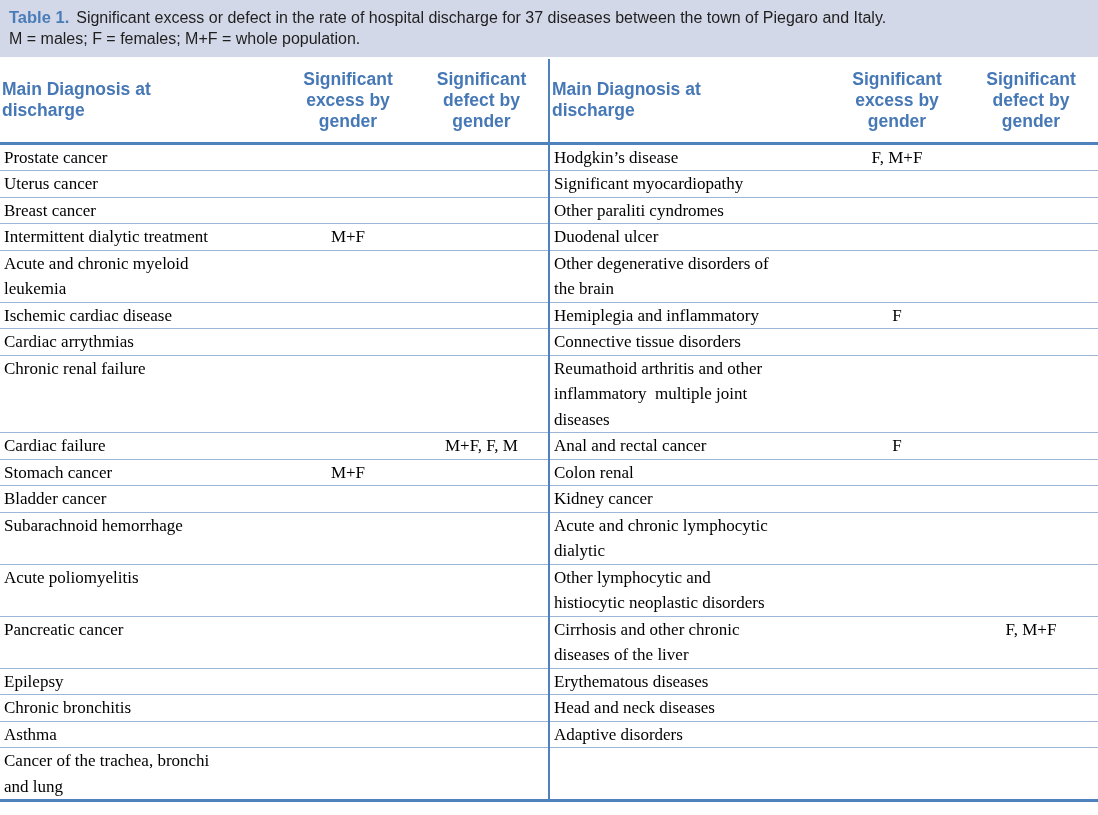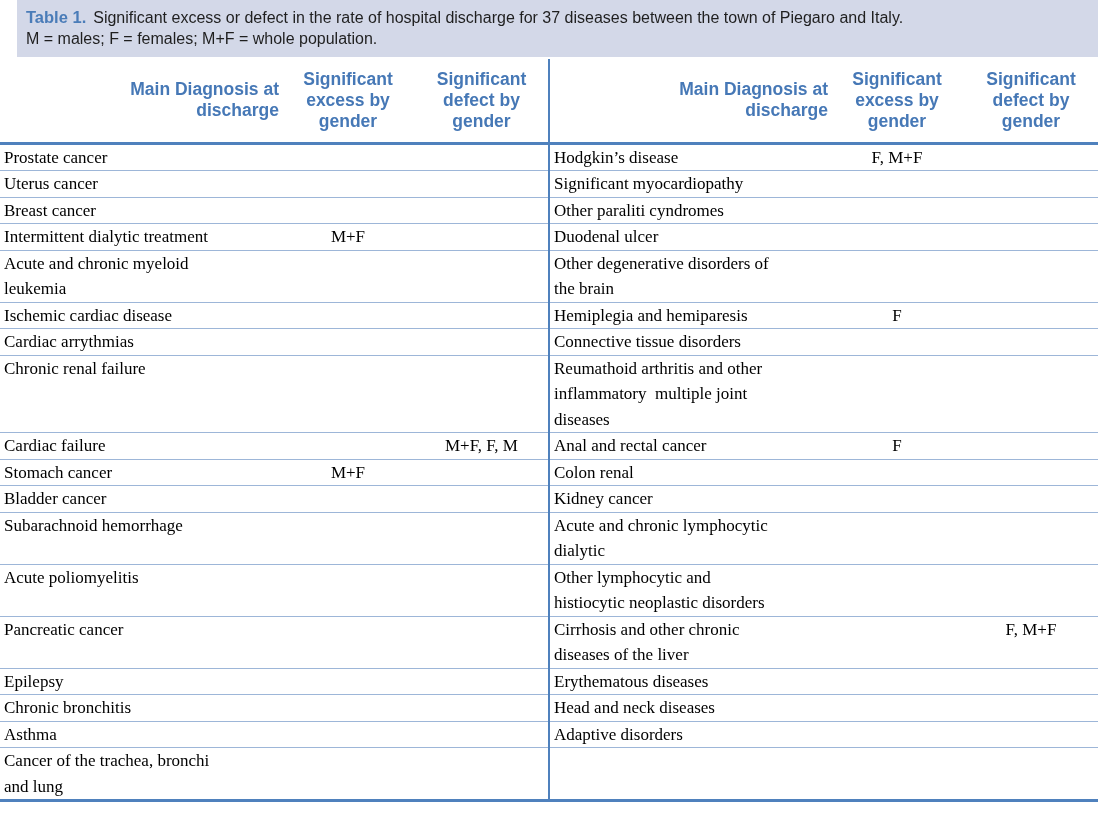--- a/index.html
+++ b/index.html
@@ -11,40 +11,39 @@
     font-family: "Liberation Sans", sans-serif;
     overflow: hidden;
   }
   .caption {
     background: #d3d8e8;
     padding: 7px 9px 8px 9px;
     font-size: 16px;
     line-height: 21px;
     color: #1f1f1f;
     min-height: 56px;
-    margin-left: 17px;
   }
   .cap-label {
     color: #4a7cb8;
     font-weight: bold;
     font-size: 16.5px;
     margin-right: 7px;
   }
   table.disch {
     border-collapse: collapse;
     table-layout: fixed;
     width: 1098px;
     margin-top: 2px;
   }
   thead th {
     color: #4678b6;
     font-weight: bold;
     font-size: 17.5px;
     line-height: 21px;
-    text-align: right;
+    text-align: left;
     vertical-align: middle;
     height: 84px;
     padding: 2px;
     border-bottom: 3px solid #4f81bd;
     white-space: pre-wrap;
   }
   tbody td {
     font-family: "Liberation Serif", serif;
     font-size: 17px;
     line-height: 25.5px;
@@ -138,21 +137,21 @@
           <td class="gender"></td>
           <td class="diag divider">Other degenerative disorders of
 the brain</td>
           <td class="gender"></td>
           <td class="gender"></td>
         </tr>
         <tr>
           <td class="diag">Ischemic cardiac disease</td>
           <td class="gender"></td>
           <td class="gender"></td>
-          <td class="diag divider">Hemiplegia and hemiparesis</td>
+          <td class="diag divider">Hemiplegia and inflammatory</td>
           <td class="gender">F</td>
           <td class="gender"></td>
         </tr>
         <tr>
           <td class="diag">Cardiac arrythmias</td>
           <td class="gender"></td>
           <td class="gender"></td>
           <td class="diag divider">Connective tissue disorders</td>
           <td class="gender"></td>
           <td class="gender"></td>

